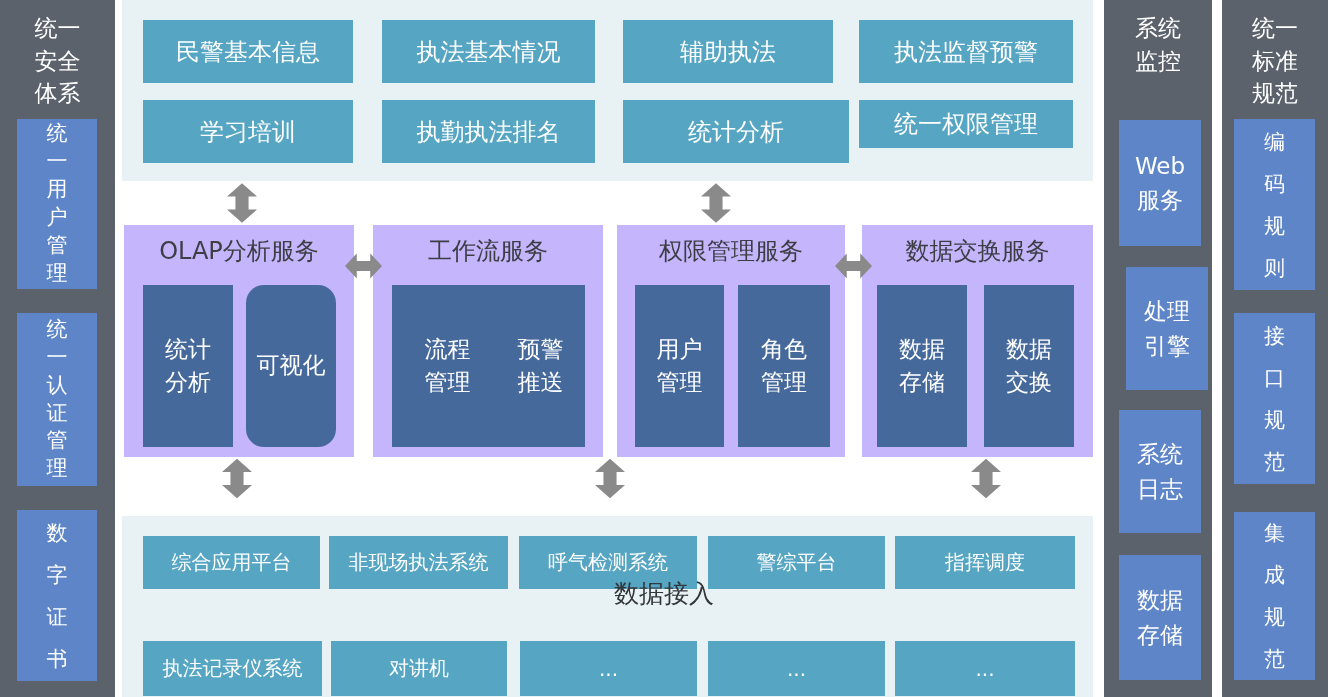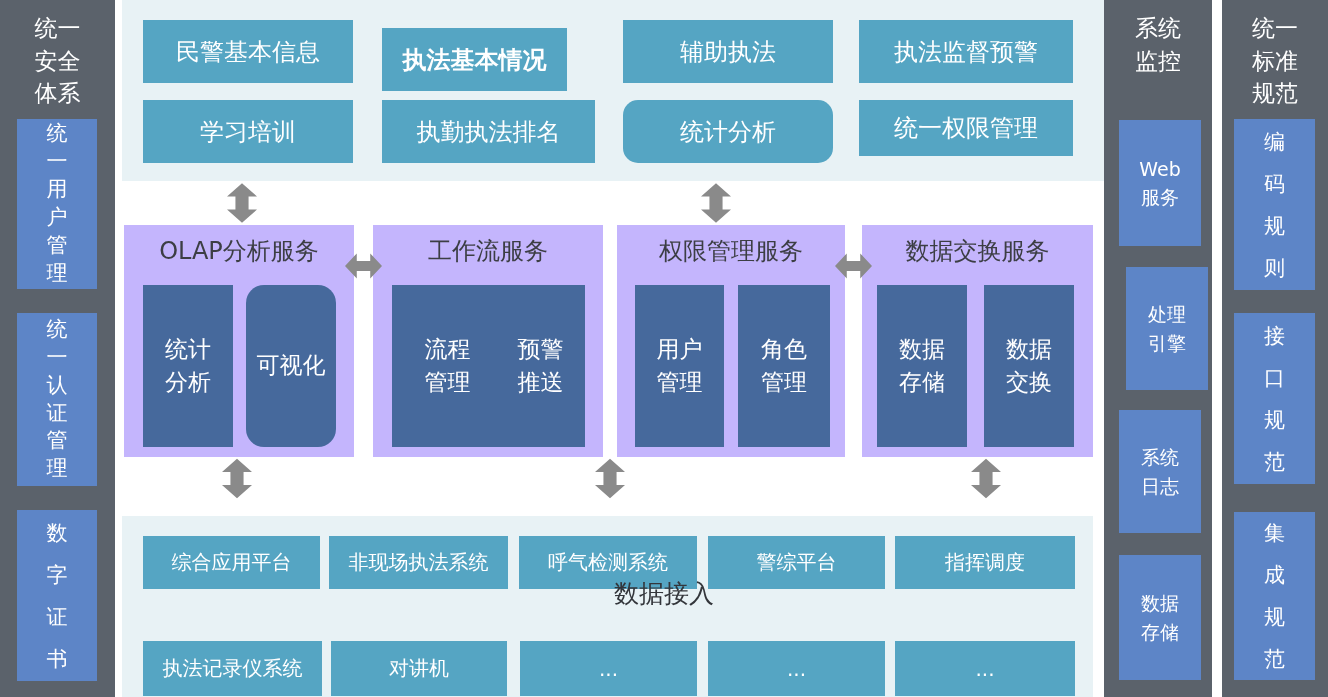--- a/index.html
+++ b/index.html
@@ -36,29 +36,29 @@
     background: #5d85c7;
     color: #ffffff;
     display: flex;
     align-items: center;
     justify-content: center;
     text-align: center;
     white-space: pre-line;
   }
   .stack6 { font-size: 21px; line-height: 1.33; }
   .stack4 { font-size: 21px; line-height: 2.0; }
-  .stack2 { font-size: 19px; line-height: 1.5; }
+  .stack2 { font-size: 23px; line-height: 1.5; }
   
   .section {
     position: absolute;
     left: 122px;
     width: 971px;
     background: #e8f2f5;
   }
-  .sec-top    { top: 0;     height: 181px; padding-left: 22px; }
+  .sec-top    { top: 0;     height: 181px; }
   .sec-bottom { top: 516px; height: 193px; }
   .teal {
     position: absolute;
     background: #55a5c3;
     color: #ffffff;
     display: flex;
     align-items: center;
     justify-content: center;
     text-align: center;
     white-space: pre-line;
@@ -126,27 +126,27 @@
 管
 理</div>
     <div class="v-item stack4" style="left:17px;top:510px;width:80px;height:171px;">数
 字
 证
 书</div>
   </aside>
 
   <section class="section sec-top">
     <div class="teal teal-lg" style="left:21px;top:20px;width:210px;height:63px;">民警基本信息</div>
-    <div class="teal teal-lg" style="left:260px;top:28px;width:185px;height:63px;font-weight:bold;">执法基本情况</div>
+    <div class="teal teal-lg" style="left:260px;top:20px;width:213px;height:63px;">执法基本情况</div>
     <div class="teal teal-lg" style="left:501px;top:20px;width:210px;height:63px;">辅助执法</div>
     <div class="teal teal-lg" style="left:737px;top:20px;width:214px;height:63px;">执法监督预警</div>
     <div class="teal teal-lg" style="left:21px;top:100px;width:210px;height:63px;">学习培训</div>
     <div class="teal teal-lg" style="left:260px;top:100px;width:213px;height:63px;">执勤执法排名</div>
-    <div class="teal teal-lg" style="left:501px;top:100px;width:210px;height:63px;border-radius:15px;">统计分析</div>
-    <div class="teal teal-lg" style="left:737px;top:100px;width:214px;height:56px;">统一权限管理</div>
+    <div class="teal teal-lg" style="left:501px;top:100px;width:226px;height:63px;">统计分析</div>
+    <div class="teal teal-lg" style="left:737px;top:100px;width:214px;height:48px;">统一权限管理</div>
   </section>
 
   <span class="arrow" style="left:227px;top:182px;">
     <svg width="30" height="42" viewBox="0 0 32 42">
         <path d="M16 0 L32 14 L23 14 L23 28 L32 28 L16 42 L0 28 L9 28 L9 14 L0 14 Z" fill="#8a8a8a"></path>
       </svg>
   </span>
   <span class="arrow" style="left:701px;top:182px;">
     <svg width="30" height="42" viewBox="0 0 32 42">
         <path d="M16 0 L32 14 L23 14 L23 28 L32 28 L16 42 L0 28 L9 28 L9 14 L0 14 Z" fill="#8a8a8a"></path>

